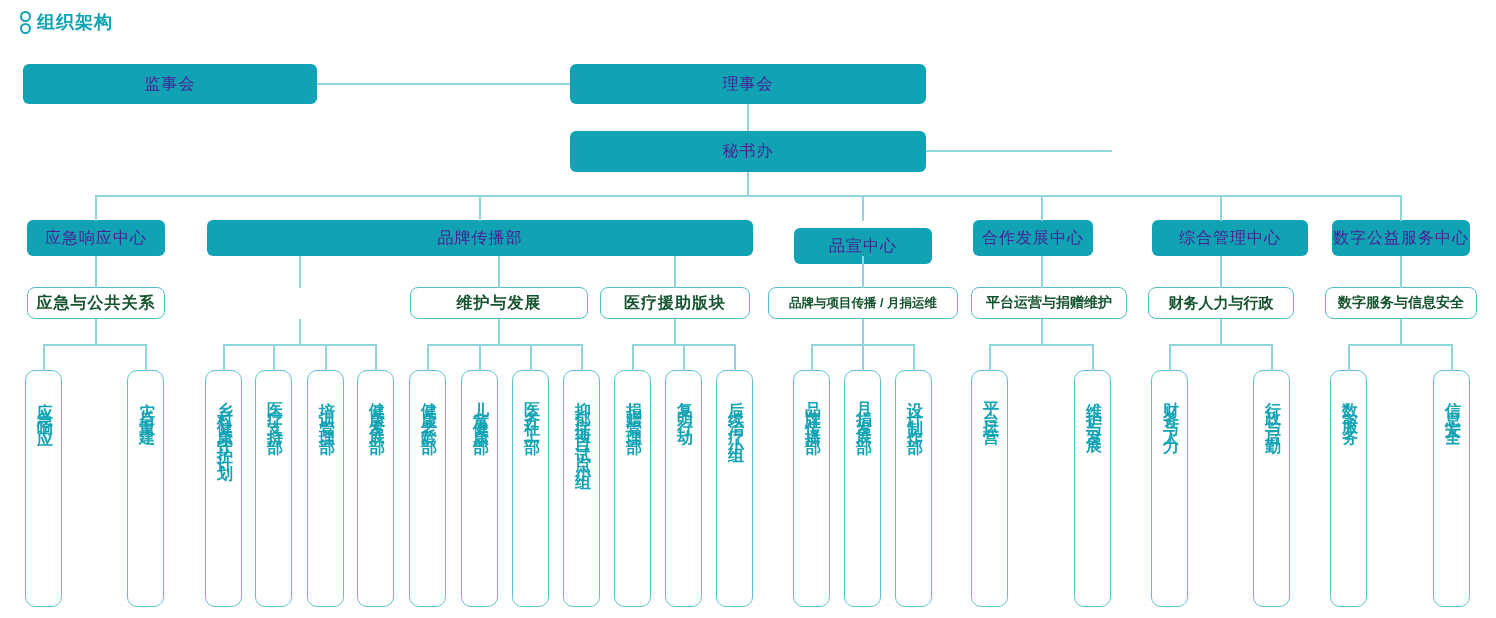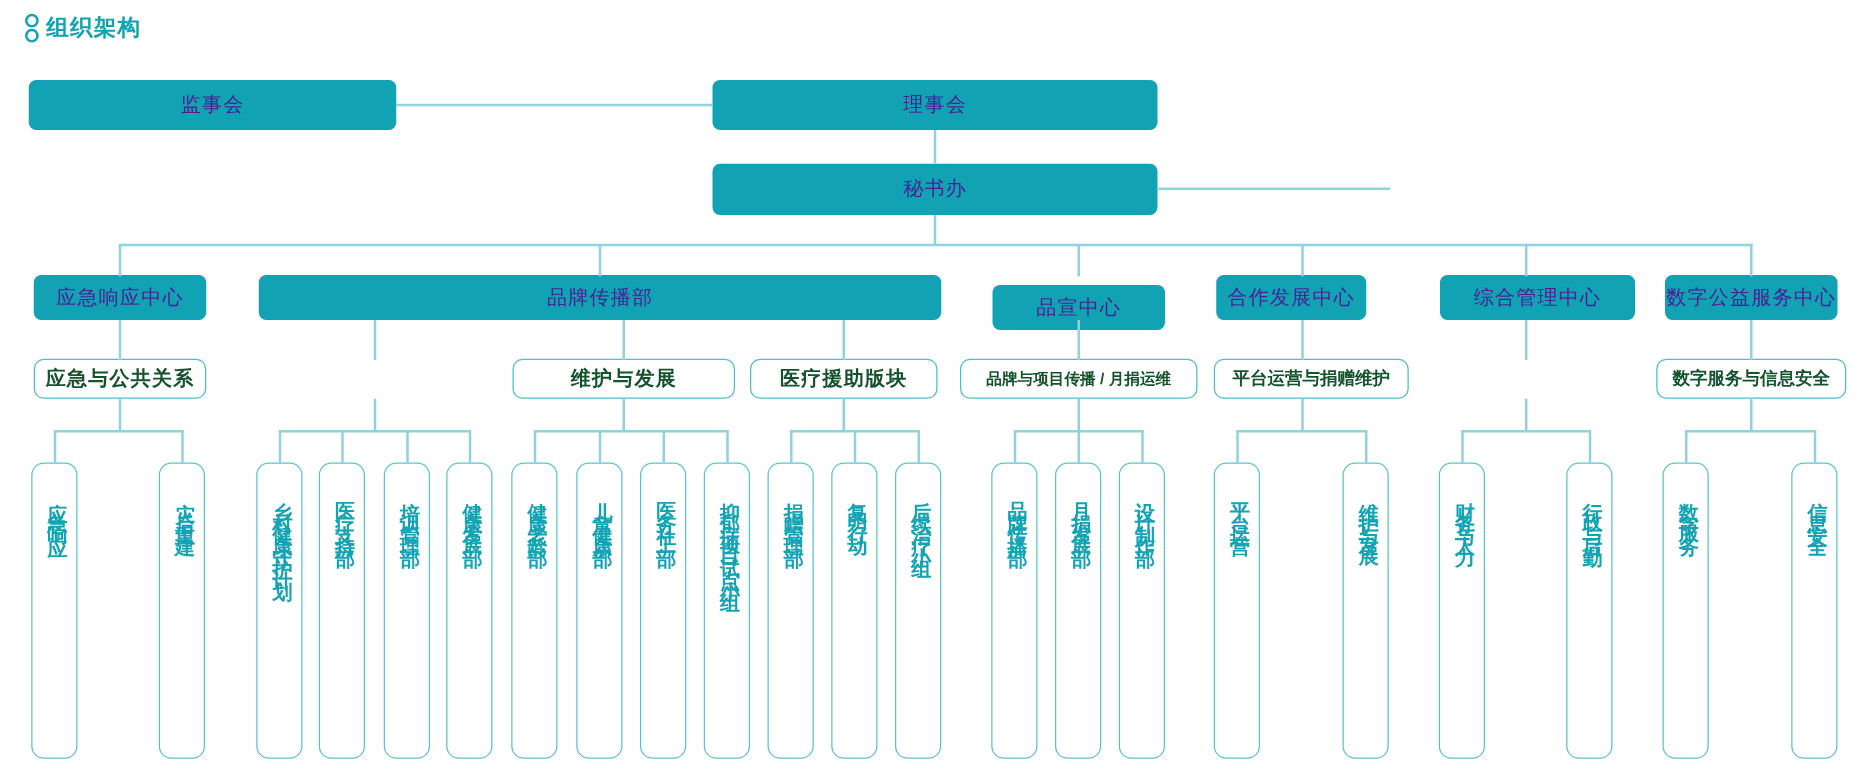--- a/index.html
+++ b/index.html
@@ -62,20 +62,21 @@
   <div class="fbox" style="left:794px;top:228px;width:138px;height:36px">品宣中心</div>
   <div class="fbox" style="left:973px;top:220px;width:120px;height:36px">合作发展中心</div>
   <div class="fbox" style="left:1152px;top:220px;width:156px;height:36px">综合管理中心</div>
   <div class="fbox" style="left:1332px;top:220px;width:138px;height:36px">数字公益服务中心</div>
 
   <div class="obox" style="left:27px;width:138px">应急与公共关系</div>
   <div class="obox" style="left:410px;width:178px">维护与发展</div>
   <div class="obox" style="left:600px;width:150px">医疗援助版块</div>
   <div class="obox fs13" style="left:768px;width:190px">品牌与项目传播 / 月捐运维</div>
   <div class="obox fs14" style="left:971px;width:156px">平台运营与捐赠维护</div>
+  <div class="obox fs15" style="left:1148px;width:146px">财务人力与行政</div>
   <div class="obox fs14" style="left:1325px;width:152px">数字服务与信息安全</div>
 
   <div class="vbox" style="left:25px">应急响应</div>
   <div class="vbox" style="left:127px">灾后重建</div>
 
   <div class="vbox" style="left:205px">乡村健康守护计划</div>
   <div class="vbox" style="left:255px">医疗支持部</div>
   <div class="vbox" style="left:307px">培训管理部</div>
   <div class="vbox" style="left:357px">健康发展部</div>
 

